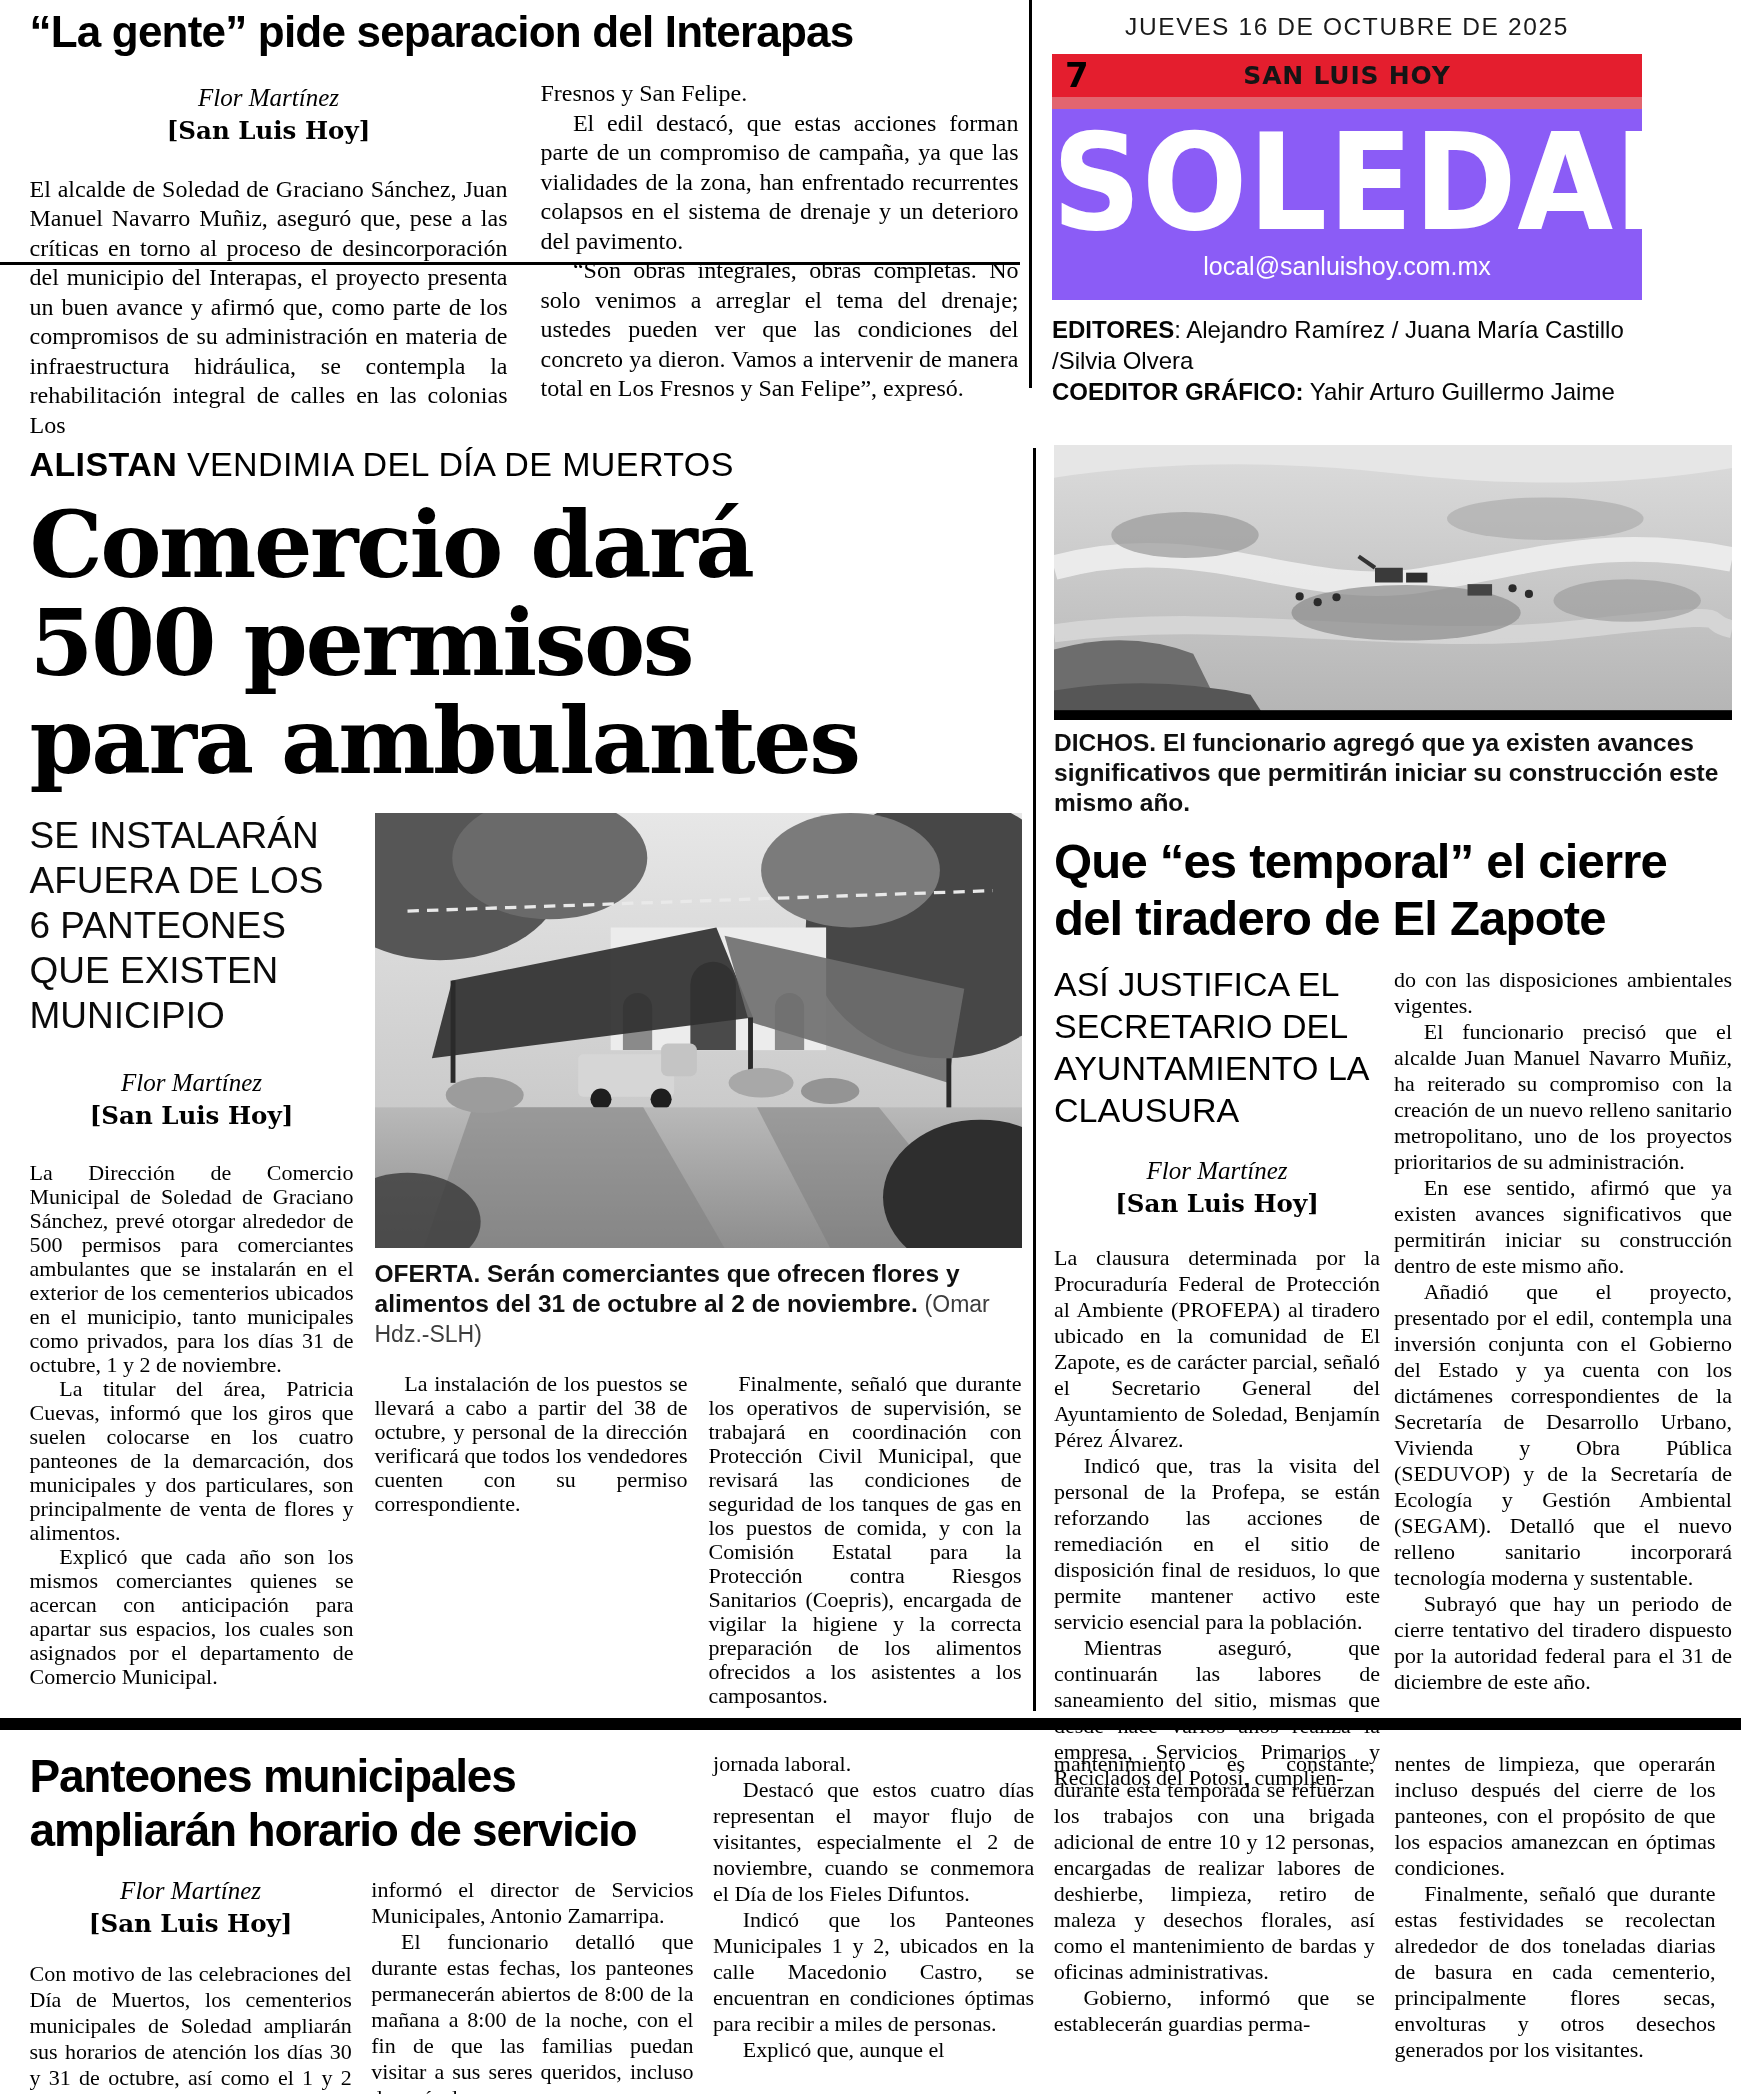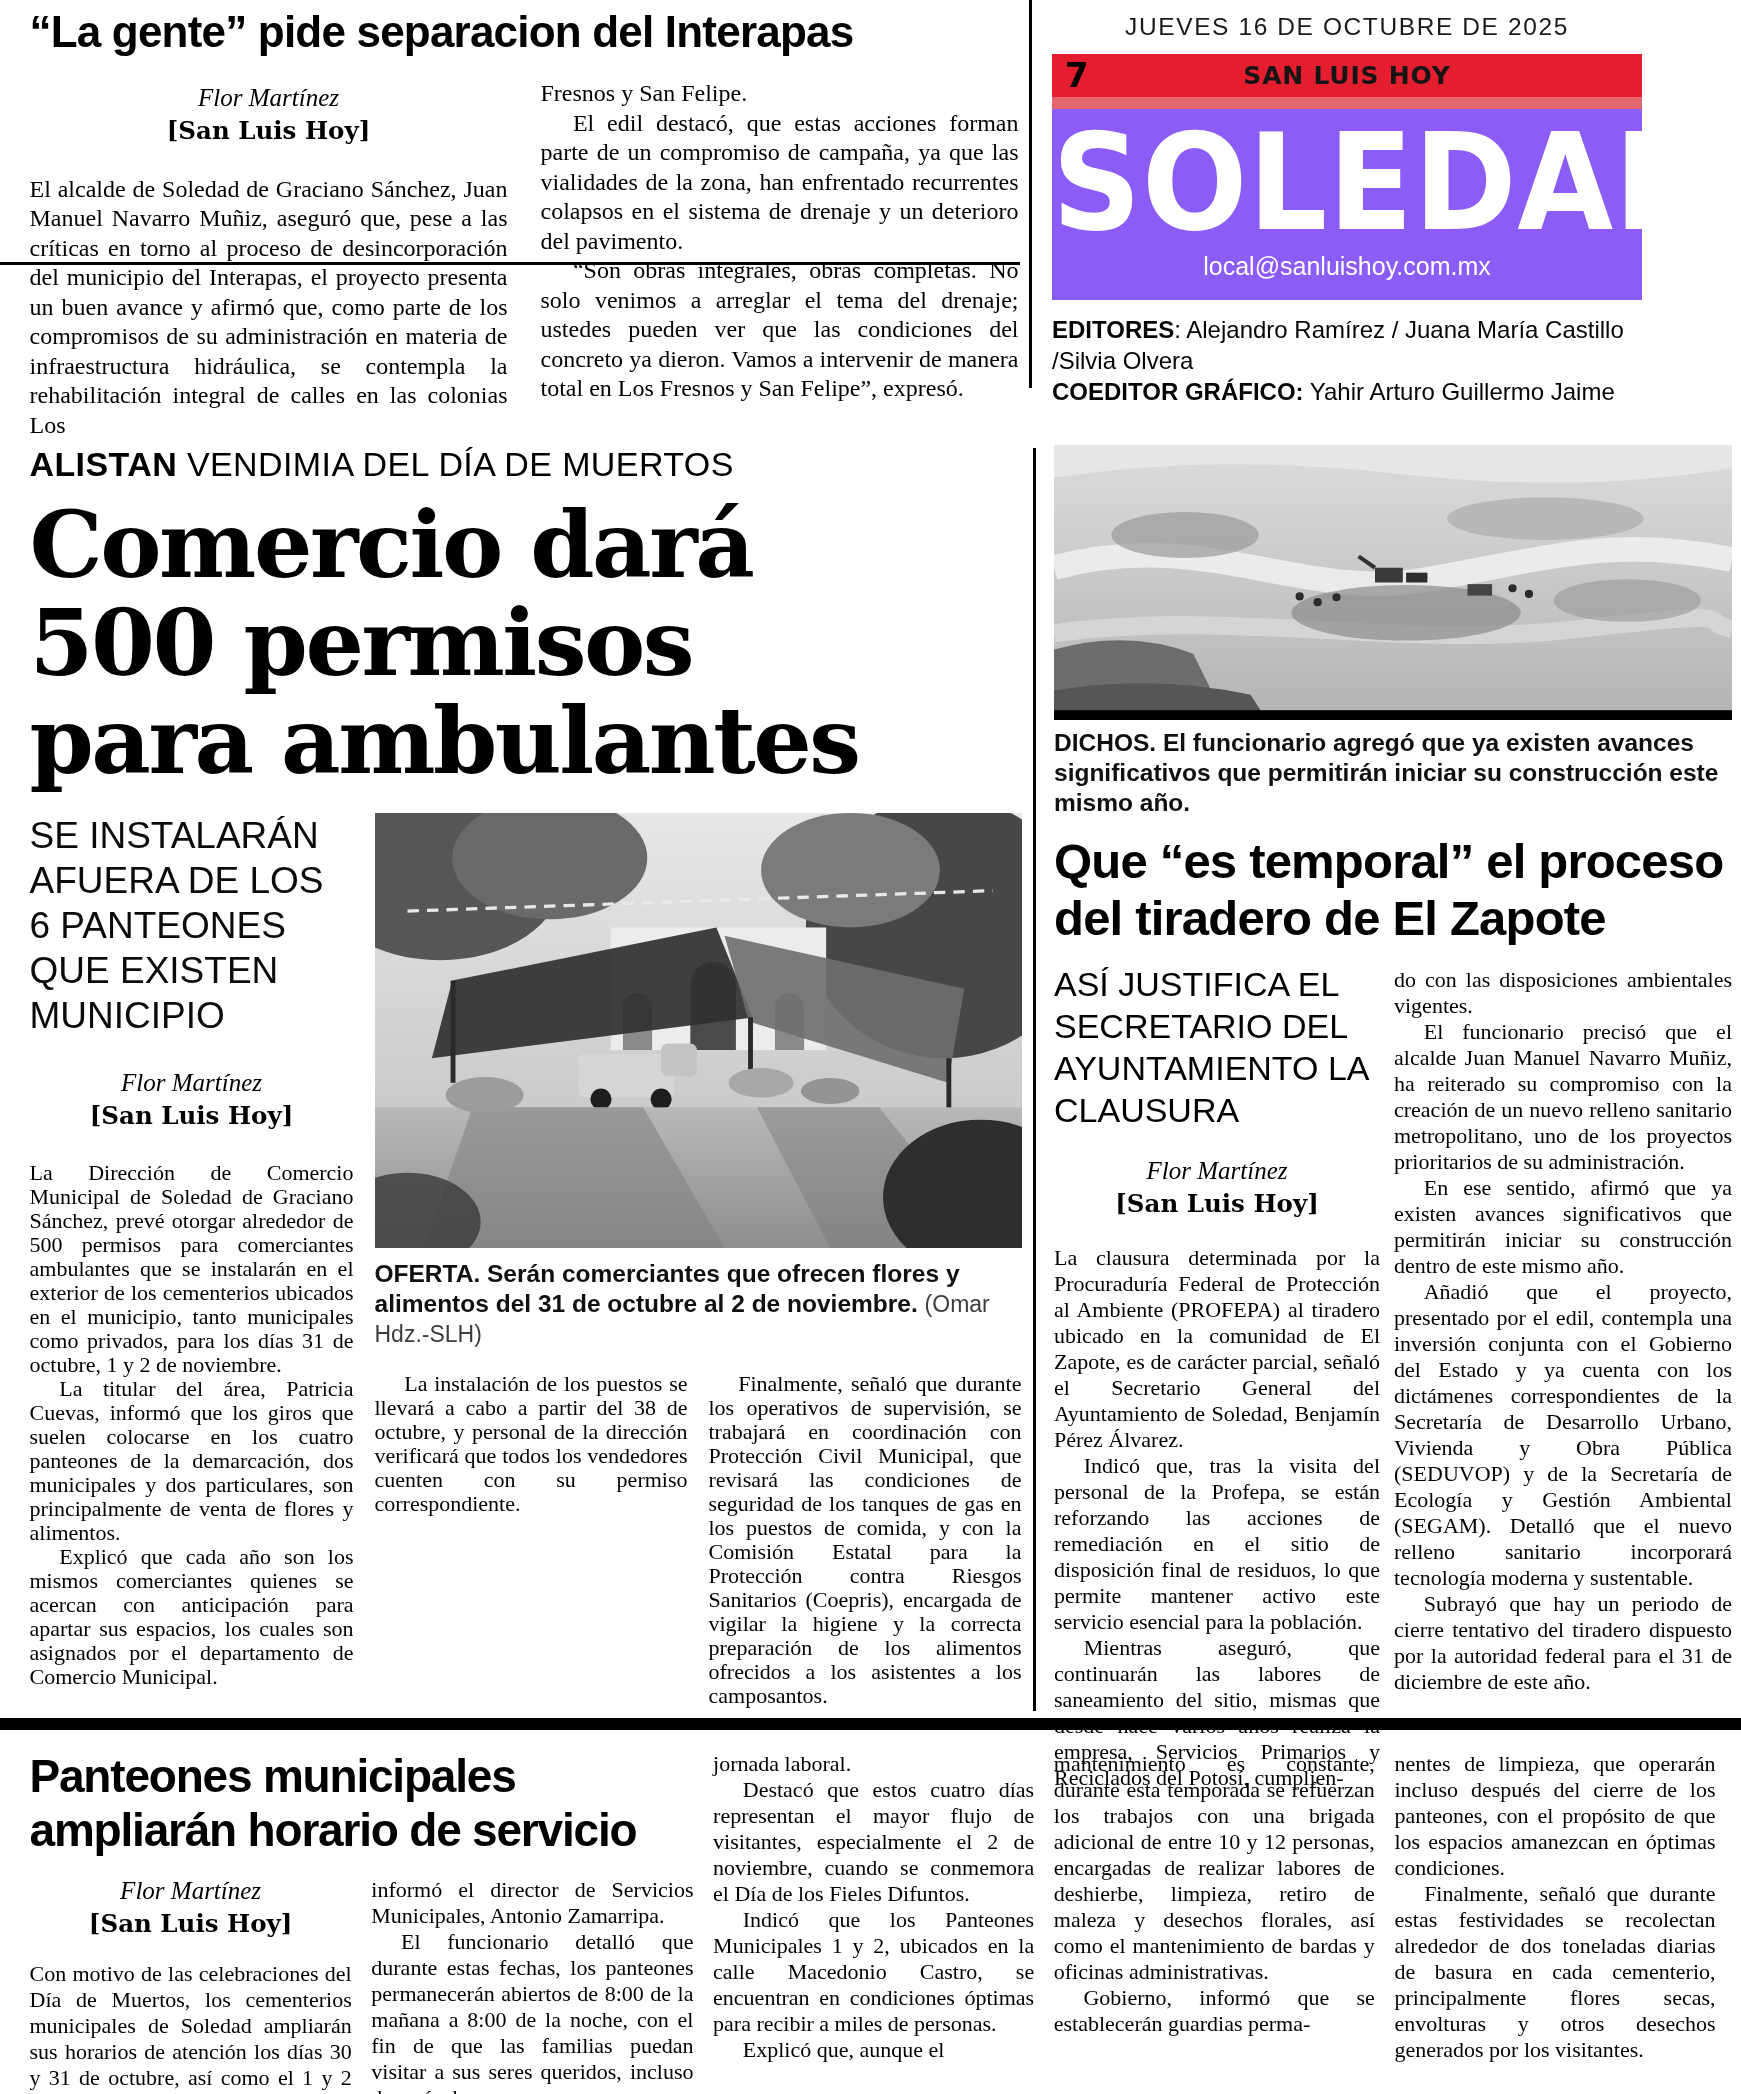--- a/index.html
+++ b/index.html
@@ -234,21 +234,21 @@
       <circle cx="345" cy="186" r="5" fill="#2b2b2b"></circle>
       <circle cx="560" cy="175" r="5" fill="#2b2b2b"></circle>
       <circle cx="580" cy="182" r="5" fill="#2b2b2b"></circle>
       <path d="M0 336 L0 250 Q 90 225 170 255 L 210 336 Z" fill="#6d6d6d"></path>
       <path d="M0 336 L0 300 Q 120 280 240 305 L 260 336 Z" fill="#565656"></path>
       <rect x="0" y="324" width="828" height="12" fill="#000"></rect>
     </svg>
     <div class="caption2">
       <span class="lead">DICHOS.</span><span> El funcionario agregó que ya existen avances significativos que permitirán iniciar su construcción este mismo año.</span>
     </div>
-    <h2 class="hl2">Que “es temporal” el proceso del tiradero de El Zapote</h2>
+    <h2 class="hl2">Que “es temporal” el cierre del tiradero de El Zapote</h2>
     <div class="row">
       <div class="colL">
         <div class="deck2">ASÍ JUSTIFICA EL SECRETARIO DEL AYUNTAMIENTO LA CLAUSURA</div>
         <div class="byline">
           <span class="author">Flor Martínez</span>
           <span class="agency">[San Luis Hoy]</span>
         </div>
         <div class="bodycol body-mr serif just">
             <p>La clausura determinada por la Procuraduría Federal de Protección al Ambiente (PROFEPA) al tiradero ubicado en la comunidad de El Zapote, es de carácter parcial, señaló el Secretario General del Ayuntamiento de Soledad, Benjamín Pérez Álvarez.</p>
             <p>Indicó que, tras la visita del personal de la Profepa, se están reforzando las acciones de remediación en el sitio de disposición final de residuos, lo que permite mantener activo este servicio esencial para la población.</p>

